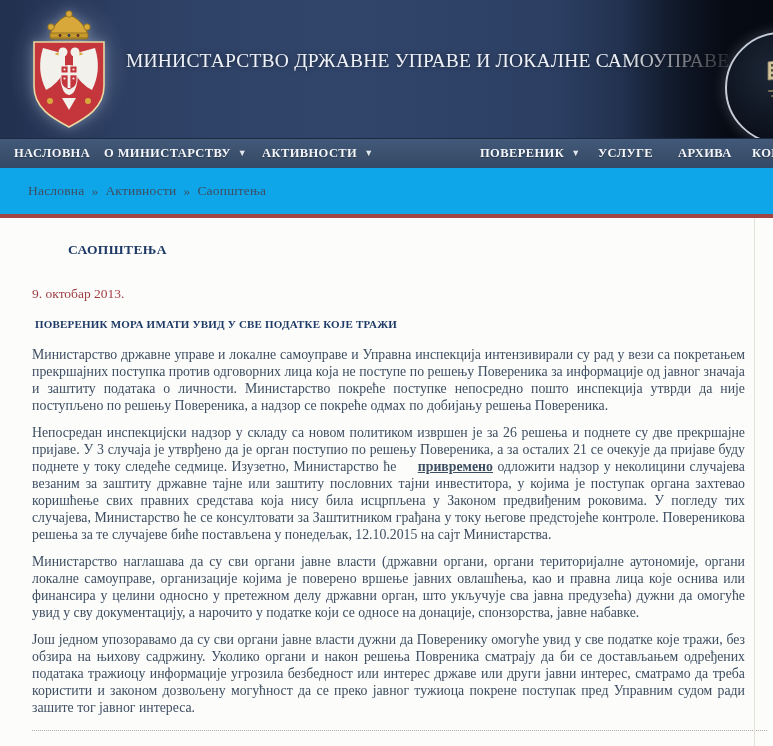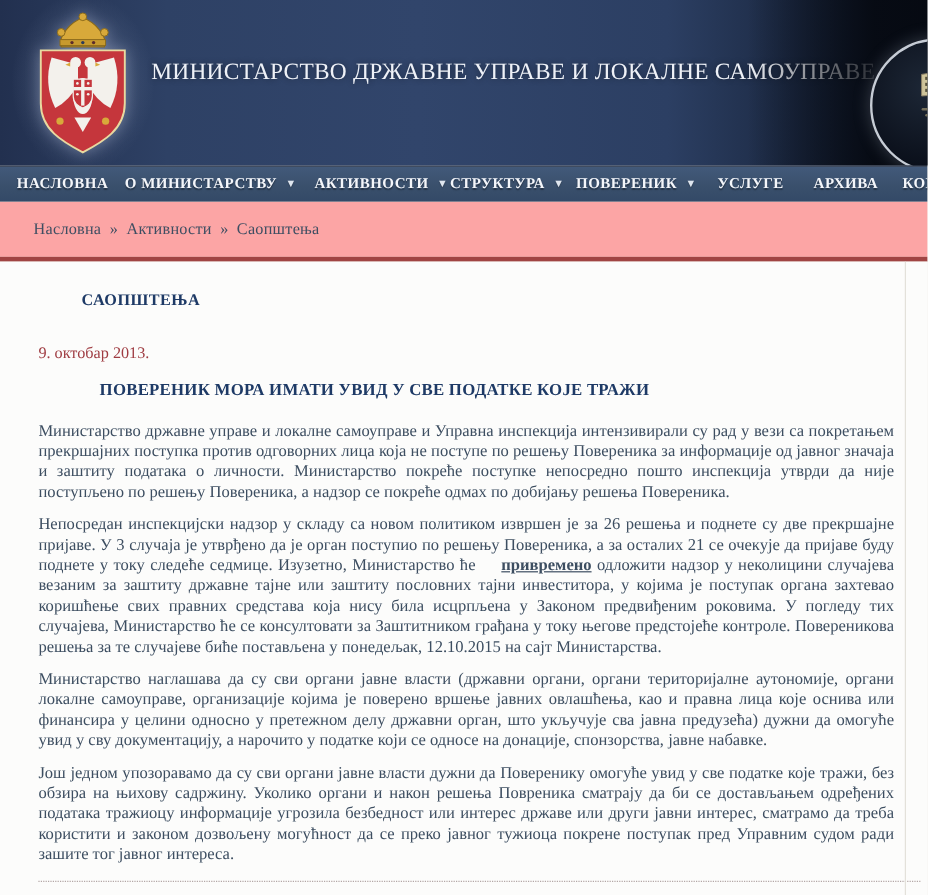--- a/index.html
+++ b/index.html
@@ -53,42 +53,42 @@
     border-top:1px solid #1c2a42;
   }
   .nav-item {
     position:absolute; top:0; height:30px; line-height:29px;
     color:#f4f6fa; font-size:12.5px; font-weight:bold; letter-spacing:0.4px;
     white-space:nowrap; cursor:pointer; text-shadow:0 1px 1px rgba(0,0,0,0.35);
   }
   .nav-caret { display:inline-block; margin-left:7px; font-size:9px; color:#dfe6ef; vertical-align:1px; }
 
   
-  .breadcrumb-bar { height:46px; background:#fca5a5; display:flex; align-items:center; padding-left:28px; }
+  .breadcrumb-bar { height:46px; background:#0ea5e9; display:flex; align-items:center; padding-left:28px; }
   .breadcrumb { font-size:13.5px; color:#3e4e62; letter-spacing:0.2px; }
   .breadcrumb .sep { margin:0 7px; color:#3e4e62; }
   .crumb-link { cursor:pointer; }
 
   .rule-maroon { height:4px; background:#a04443; }
 
   
   .content {
     position:relative; background:#fcfcfb; height:528px; overflow:hidden;
     padding-top:24px;
   }
   .content-right-line {
     position:absolute; top:0; bottom:0; left:754px; width:1px; background:#e3e1da;
   }
   .section-title {
     margin:0 0 28px 68px; font-size:13.5px; font-weight:bold;
     color:#1e3a66; letter-spacing:0.4px;
   }
   .article-date { margin:0 0 16px 32px; font-size:13.5px; color:#9f3c42; }
   .article-title {
-    margin:0 0 16px 83px; font-size:14px; font-weight:bold;
+    margin:0 0 16px 35px; font-size:11px; font-weight:bold;
     color:#1e3a66; letter-spacing:0.2px; cursor:pointer;
   }
   .body-par {
     margin:0 28px 10px 32px; font-size:13.8px; line-height:17px;
     color:#3d4e61; text-align:justify;
   }
   .bold-underline { font-weight:bold; text-decoration:underline;margin-left:17px; }
   .dotted-divider {
     margin:14px 6px 0 32px; border-top:1px dotted #b3a6a6; height:0;
   }
@@ -166,21 +166,20 @@
       <div class="emblem-line l1"></div>
       <div class="emblem-line l2"></div>
     </div>
   </div>
 </div>
 
 <div class="main-nav">
   <div class="nav-item" style="left:14px"><span>НАСЛОВНА</span></div>
   <div class="nav-item" style="left:104px"><span>О МИНИСТАРСТВУ</span><span class="nav-caret">▼</span></div>
   <div class="nav-item" style="left:262px"><span>АКТИВНОСТИ</span><span class="nav-caret">▼</span></div>
-  <div class="nav-item" style="left:375px"><span>СТРУКТУРА</span><span class="nav-caret">▼</span></div>
   <div class="nav-item" style="left:480px"><span>ПОВЕРЕНИК</span><span class="nav-caret">▼</span></div>
   <div class="nav-item" style="left:598px"><span>УСЛУГЕ</span></div>
   <div class="nav-item" style="left:678px"><span>АРХИВА</span></div>
   <div class="nav-item" style="left:752px"><span>КОНТАКТ</span></div>
 </div>
 
 <div class="breadcrumb-bar">
   <div class="breadcrumb">
     <span class="crumb-link">Насловна</span><span class="sep">»</span><span class="crumb-link">Активности</span><span class="sep">»</span><span>Саопштења</span>
   </div>

